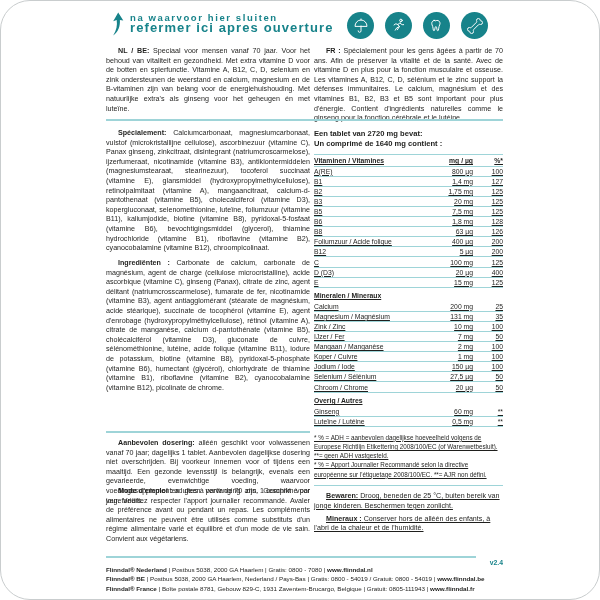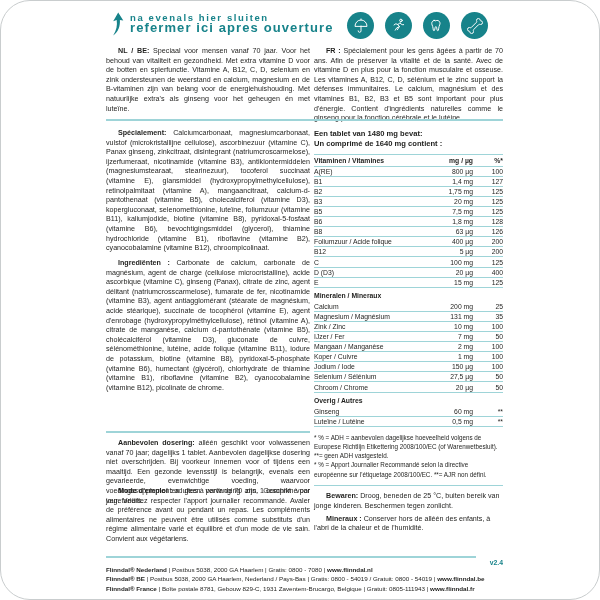--- a/index.html
+++ b/index.html
@@ -25,21 +25,21 @@
   .para{font-size:7.15px;line-height:9.6px;text-align:justify;}
   .para b{font-weight:700;margin-left:12px;}
   .colL{left:105px;width:204px;position:absolute;}
   .colR{left:313px;width:189px;position:absolute;}
 
   .hr{position:absolute;height:1.6px;background:var(--line);}
   .hr-in{height:1.6px;background:var(--line);border:0;}
 
   
   .comp-title{font-size:7.6px;font-weight:700;line-height:10.4px;text-align:left;}
-  .ctable{font-size:6.8px;line-height:7px;}
+  .ctable{font-size:6.8px;line-height:7px;text-decoration:underline;}
   .thead{display:flex;font-weight:700;border-top:1.3px solid var(--line);border-bottom:1.3px solid var(--line);padding:2px 0 1.6px;}
   .trow{display:flex;align-items:baseline;padding:1.1px 0 1px;border-bottom:1px solid var(--line);}
   .rows .trow:last-child{border-bottom:1.8px solid var(--line);}
   .tname{flex:1;}
   .tamt{width:44px;text-align:right;}
   .tpct{width:30px;text-align:right;}
   .tsection{font-weight:700;margin:4.5px 0 1.5px;line-height:8px;}
   .footnotes{margin-top:6px;font-size:6.3px;line-height:9.2px;text-align:left;}
   .footnotes p{margin:0;}
   .storage-hr{margin:6px 0 6px;}
@@ -54,21 +54,21 @@
 </head>
 <body>
 
 <div class="label">
 
   <div class="close-note">
     <svg class="arrow-ic" viewBox="0 0 13 24">
       <path d="M7.2 0.5 L12.3 8.6 L8.9 7.9 C9.2 13.8 7.6 19.5 2.2 23.5 C5.6 18.4 6.4 13.4 5.7 8.1 L2.2 9.3 Z" fill="#17838a"></path>
     </svg>
     <div>
-      <div class="txt-main">na evenals hier sluiten</div>
+      <div class="txt-main">na waarvoor hier sluiten</div>
       <div class="txt-sub">refermer ici apres ouverture</div>
     </div>
   </div>
 
   <div class="benefit-icons">
     <div class="bicon">
       <svg viewBox="0 0 24 24">
           <path d="M4 12a8 8 0 0 1 16 0Z"></path>
           <path d="M12 12v6.5a1.9 1.9 0 0 1-3.8 0"></path>
           <path d="M12 2.6V4"></path>
@@ -119,21 +119,21 @@
   <p class="para colL" style="top:438px;">
     <b>Aanbevolen dosering:</b>
     <span>alléén geschikt voor volwassenen vanaf 70 jaar; dagelijks 1 tablet. Aanbevolen dagelijkse dosering niet overschrijden. Bij voorkeur innemen voor of tijdens een maaltijd. Een gezonde levensstijl is belangrijk, evenals een gevarieerde, evenwichtige voeding, waarvoor voedingssupplementen geen vervanging zijn. Geschikt voor vegetariërs.</span>
   </p>
   <p class="para colL" style="top:486px;">
     <b>Mode d'emploi :</b>
     <span>adultes à partir de 70 ans, 1 comprimé par jour. Veuillez respecter l'apport journalier recommandé. Avaler de préférence avant ou pendant un repas. Les compléments alimentaires ne peuvent être utilisés comme substituts d'un régime alimentaire varié et équilibré et d'un mode de vie sain. Convient aux végétariens.</span>
   </p>
 
   <div class="colR" style="top:128px;">
-    <div class="comp-title">Een tablet van 1480 mg bevat:</div>
+    <div class="comp-title">Een tablet van 2720 mg bevat:</div>
     <div class="comp-title">Un comprimé de 1640 mg contient :</div>
   </div>
 
   <div class="colR ctable" style="top:153px;">
     <div class="thead">
       <span class="tname">Vitaminen / Vitamines</span>
       <span class="tamt">mg / µg</span>
       <span class="tpct">%*</span>
     </div>
     <div class="rows">

